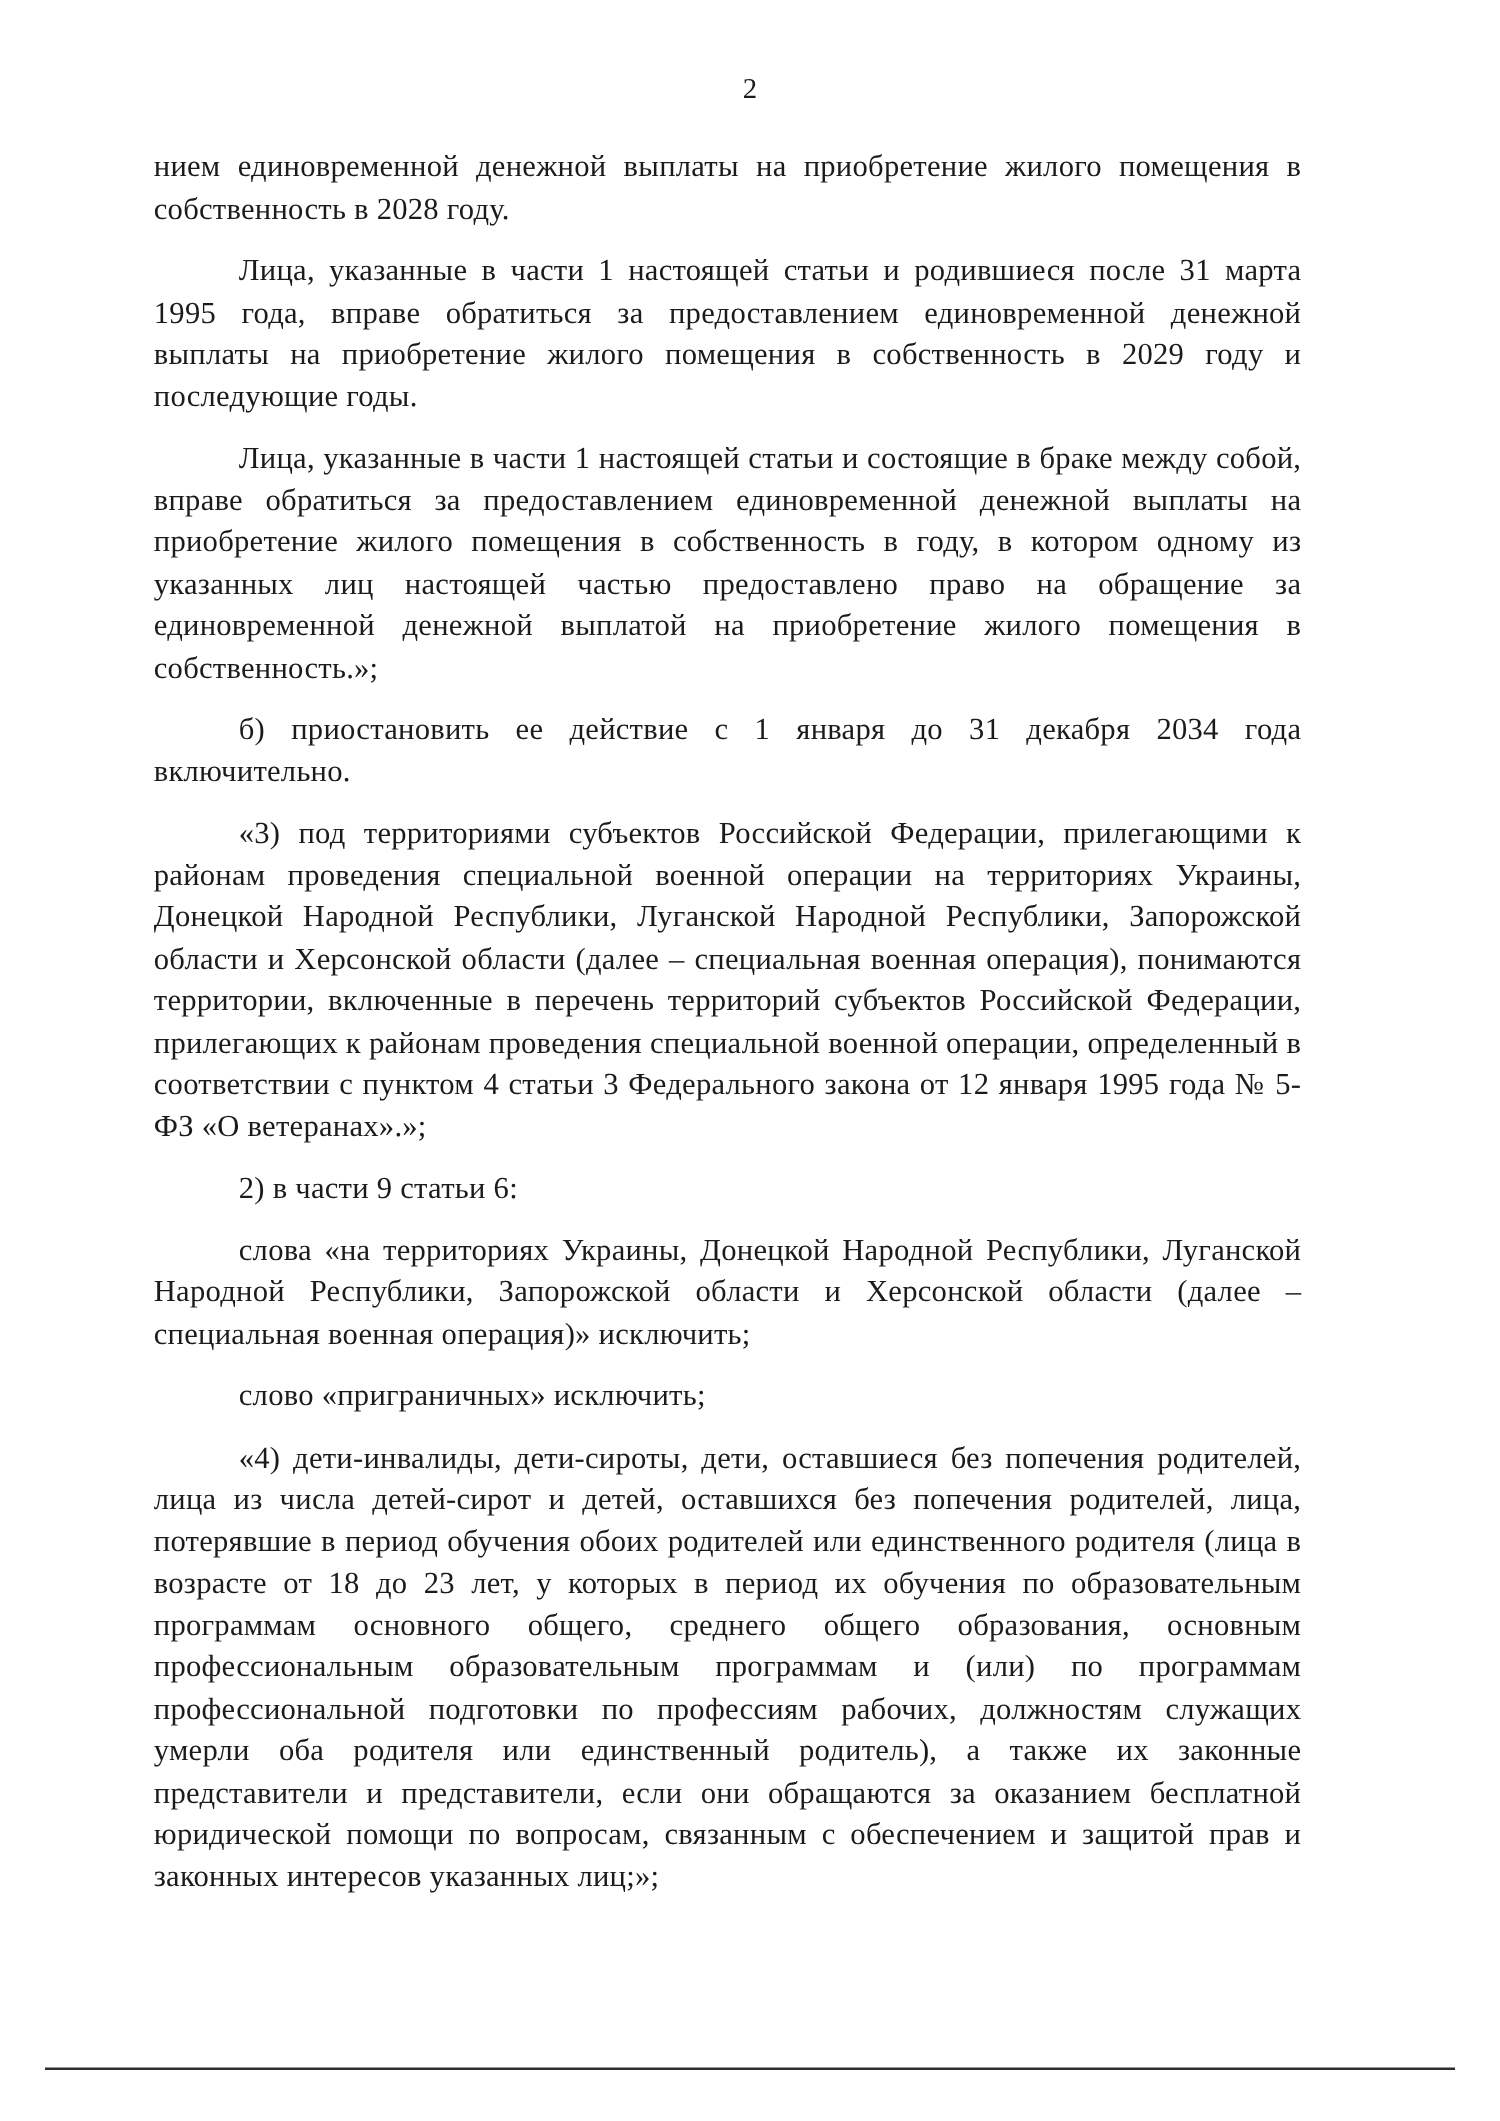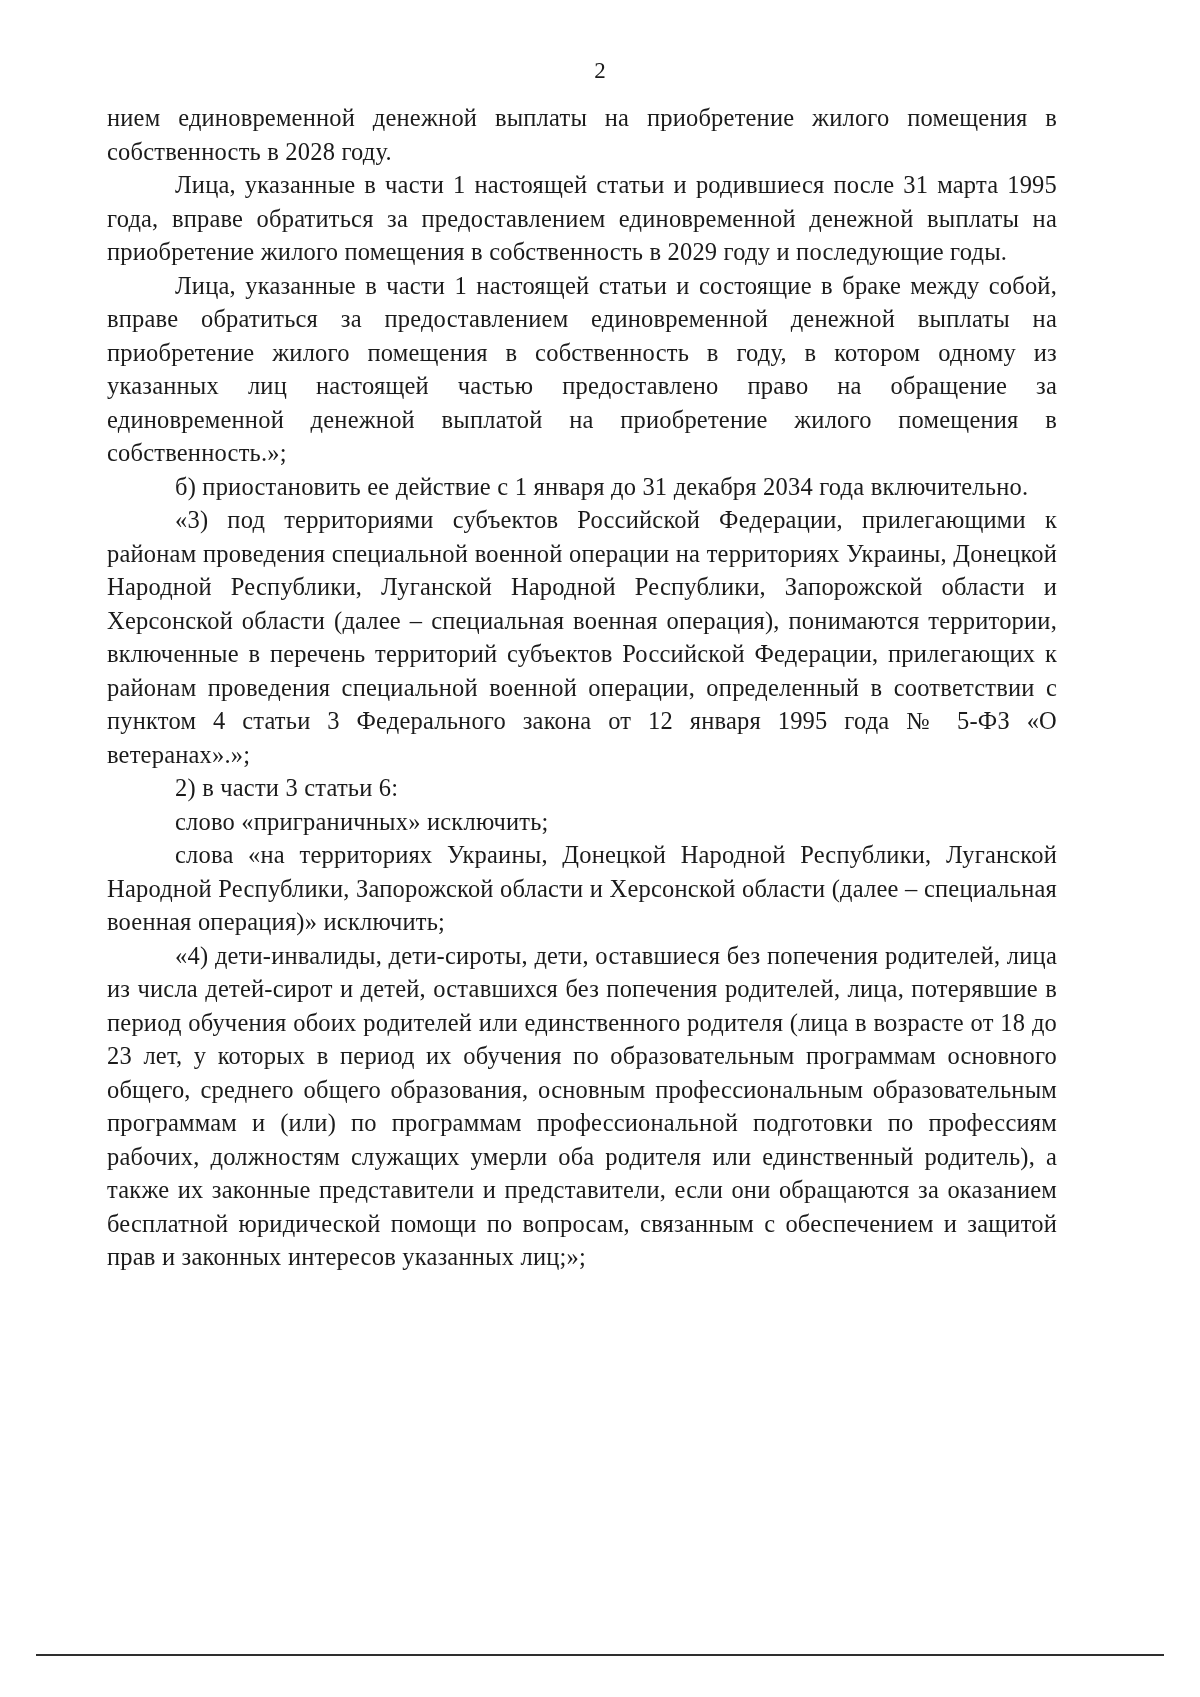--- a/index.html
+++ b/index.html
@@ -28,21 +28,21 @@
     position: absolute;
     top: 101px;
     left: 107px;
     width: 950px;
     font-size: 24.5px;
     line-height: 33.5px;
     text-align: justify;
     letter-spacing: 0.2px;
   }
   .para {
-    margin: 0;
+    margin: 16px;
     text-indent: 68px;
   }
   .para.no-indent {
     text-indent: 0;
   }
   .heading {
     margin: 33px 0 34px 0;
     font-weight: bold;
     text-indent: 68px;
     text-align: left;
@@ -63,21 +63,21 @@
   <div class="page-number">2</div>
 
   <div class="body-text">
     <p class="para no-indent">нием единовременной денежной выплаты на приобретение жилого помещения в собственность в 2028 году.</p>
     <p class="para">Лица, указанные в части 1 настоящей статьи и родившиеся после 31 марта 1995 года, вправе обратиться за предоставлением единовременной денежной выплаты на приобретение жилого помещения в собственность в 2029 году и последующие годы.</p>
     <p class="para">Лица, указанные в части 1 настоящей статьи и состоящие в браке между собой, вправе обратиться за предоставлением единовременной денежной выплаты на приобретение жилого помещения в собственность в году, в котором одному из указанных лиц настоящей частью предоставлено право на обращение за единовременной денежной выплатой на приобретение жилого помещения в собственность.»;</p>
     <p class="para">б) приостановить ее действие с 1 января до 31 декабря 2034 года включительно.</p>
 
 
     <p class="para">«3) под территориями субъектов Российской Федерации, прилегающими к районам проведения специальной военной операции на территориях Украины, Донецкой Народной Республики, Луганской Народной Республики, Запорожской области и Херсонской области (далее – специальная военная операция), понимаются территории, включенные в перечень территорий субъектов Российской Федерации, прилегающих к районам проведения специальной военной операции, определенный в соответствии с пунктом 4 статьи 3 Федерального закона от 12 января 1995 года № 5-ФЗ «О ветеранах».»;</p>
-    <p class="para">2) в части 3 статьи 6:</p>
+    <p class="para">2) в части 9 статьи 6:</p>
+    <p class="para">слова «на территориях Украины, Донецкой Народной Республики, Луганской Народной Республики, Запорожской области и Херсонской области (далее – специальная военная операция)» исключить;</p>
     <p class="para">слово «приграничных» исключить;</p>
-    <p class="para">слова «на территориях Украины, Донецкой Народной Республики, Луганской Народной Республики, Запорожской области и Херсонской области (далее – специальная военная операция)» исключить;</p>
     <p class="para">«4) дети-инвалиды, дети-сироты, дети, оставшиеся без попечения родителей, лица из числа детей-сирот и детей, оставшихся без попечения родителей, лица, потерявшие в период обучения обоих родителей или единственного родителя (лица в возрасте от 18 до 23 лет, у которых в период их обучения по образовательным программам основного общего, среднего общего образования, основным профессиональным образовательным программам и (или) по программам профессиональной подготовки по профессиям рабочих, должностям служащих умерли оба родителя или единственный родитель), а также их законные представители и представители, если они обращаются за оказанием бесплатной юридической помощи по вопросам, связанным с обеспечением и защитой прав и законных интересов указанных лиц;»;</p>
   </div>
 
   <div class="footer-line"></div>
 
 </div>
 
 </body></html>

